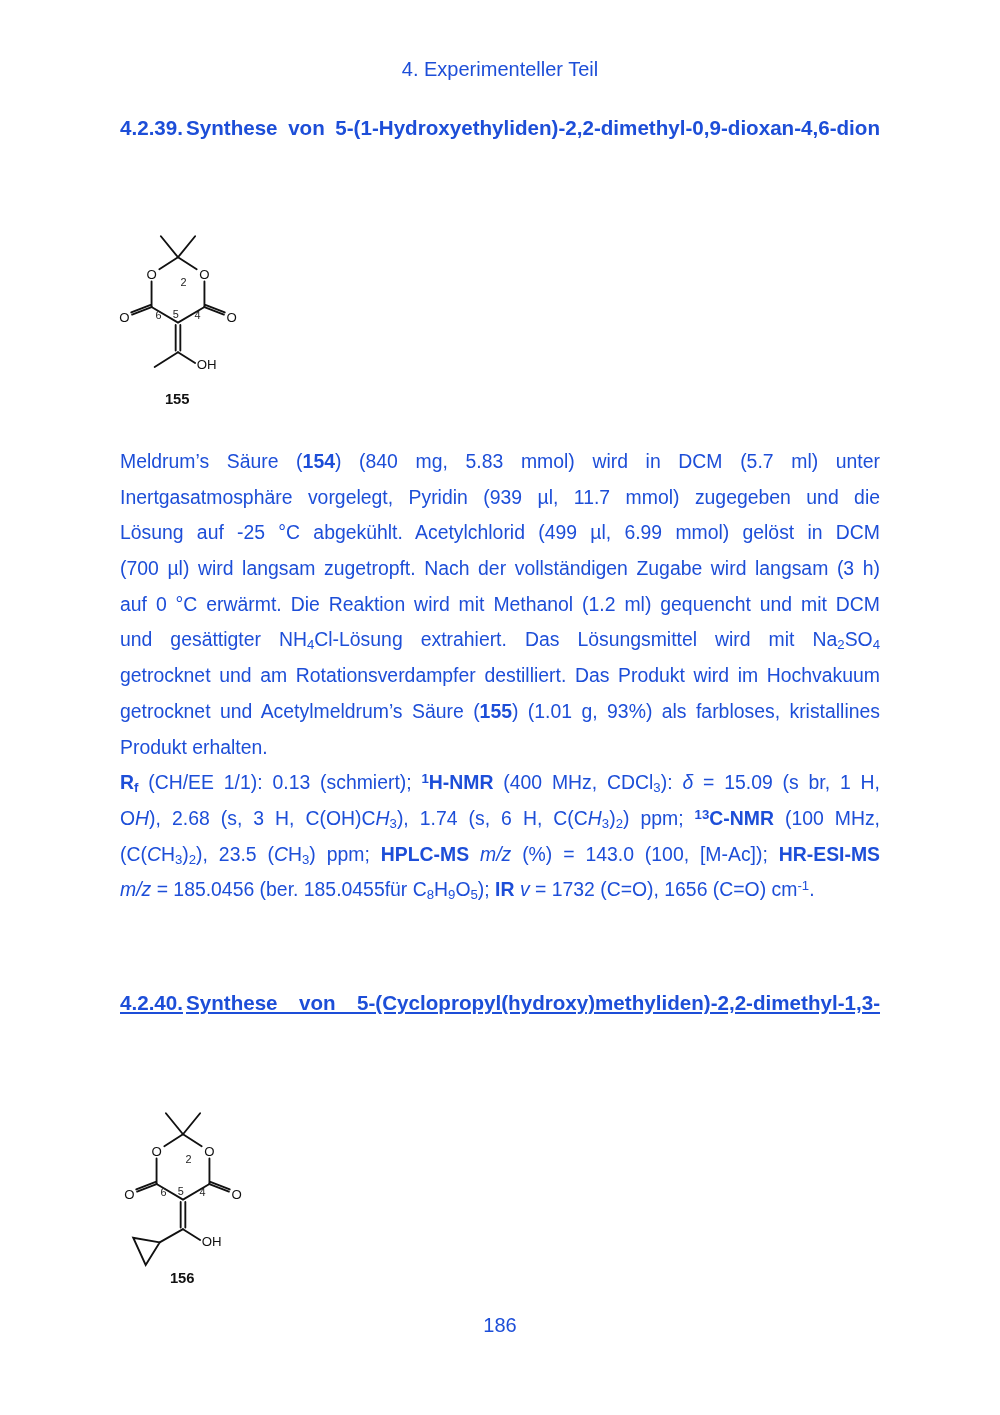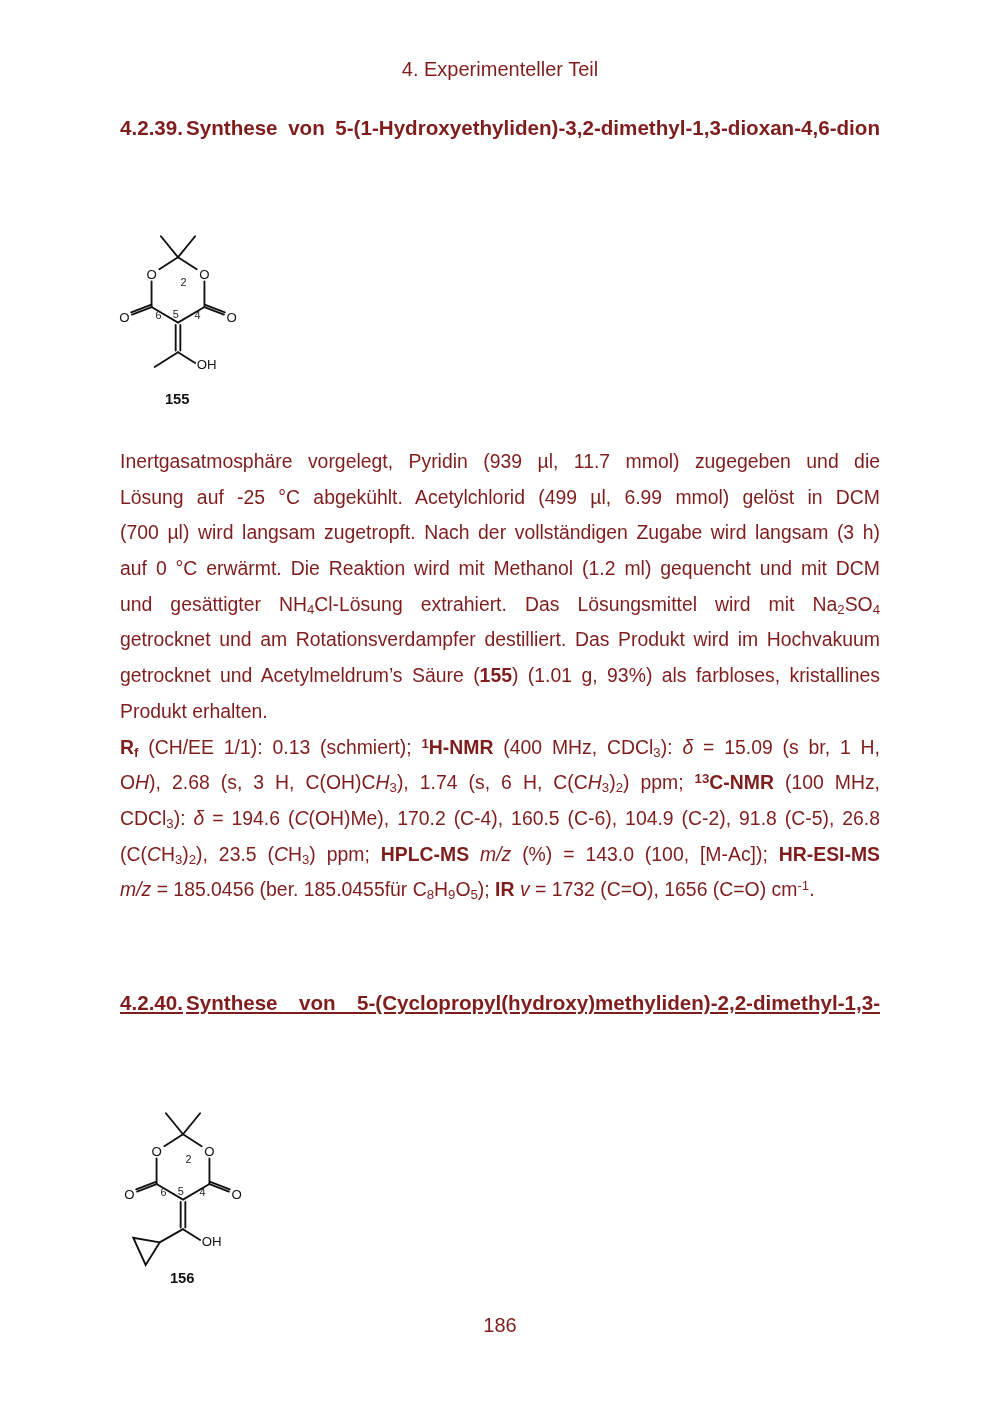--- a/index.html
+++ b/index.html
@@ -1,21 +1,21 @@
 <!DOCTYPE html>
 <html><head>
 <meta charset="utf-8">
 <style>
   html,body{margin:0;padding:0;background:#888;}
   .page{
     position:relative;
     width:1000px;height:1415px;
     background:#ffffff;
     font-family:"Liberation Sans","DejaVu Sans",sans-serif;
-    color:#7f1d1d;
+    color:#1d4ed8;
     overflow:hidden;
   }
   .header-title{
     position:absolute;top:58px;left:0;width:1000px;
     text-align:center;font-size:20px;
   }
   .heading{
     position:absolute;left:120px;width:760px;
     font-weight:bold;font-size:20.6px;line-height:42px;
   }
@@ -48,21 +48,21 @@
 </head>
 <body>
 
 <div class="page">
 
   <div class="header-title">4. Experimenteller Teil</div>
 
   <div class="heading" style="top:107px;">
     <div class="h-line1">
       <span class="h-num">4.2.39.</span>
-      <span class="h-rest">Synthese von 5-(1-Hydroxyethyliden)-3,2-dimethyl-1,3-dioxan-4,6-dion</span>
+      <span class="h-rest">Synthese von 5-(1-Hydroxyethyliden)-2,2-dimethyl-0,9-dioxan-4,6-dion</span>
     </div>
   </div>
 
   <svg class="struct" style="left:108px;top:226px;" width="140" height="187" viewBox="0 0 180 240">
     <g stroke="#111" stroke-width="2.4" fill="none" stroke-linecap="round">
       <path d="M90,40 L68,13 M90,40 L112,13"></path>
       <path d="M90,40 L66,55.5 M90,40 L114,55.5"></path>
       <path d="M56,71 L56,104 M124,71 L124,104"></path>
       <path d="M56,104 L90,124 L124,104"></path>
       <path d="M56,104 L31,113.7 M54.9,101.2 L29.9,110.9"></path>
@@ -77,31 +77,31 @@
     <text class="atom" x="159" y="123" text-anchor="middle">O</text>
     <text class="atom" x="114" y="184" text-anchor="start">OH</text>
     <text class="posnum" x="97" y="77" text-anchor="middle">2</text>
     <text class="posnum" x="65" y="119" text-anchor="middle">6</text>
     <text class="posnum" x="87" y="118" text-anchor="middle">5</text>
     <text class="posnum" x="115" y="119" text-anchor="middle">4</text>
     <text class="cpdlabel" x="89" y="229" text-anchor="middle">155</text>
   </svg>
 
   <div class="body-block">
+      <div class="bline just"><span>Meldrum’s Säure (</span><span class="b">154</span><span>) (840 mg, 5.83 mmol) wird in DCM (5.7 ml) unter</span></div>
       <div class="bline just"><span>Inertgasatmosphäre vorgelegt, Pyridin (939 µl, 11.7 mmol) zugegeben und die</span></div>
       <div class="bline just"><span>Lösung auf -25 °C abgekühlt. Acetylchlorid (499 µl, 6.99 mmol) gelöst in DCM</span></div>
       <div class="bline just"><span>(700 µl) wird langsam zugetropft. Nach der vollständigen Zugabe wird langsam (3 h)</span></div>
       <div class="bline just"><span>auf 0 °C erwärmt. Die Reaktion wird mit Methanol (1.2 ml) gequencht und mit DCM</span></div>
       <div class="bline just"><span>und gesättigter NH</span><span class="sub">4</span><span>Cl-Lösung extrahiert. Das Lösungsmittel wird mit Na</span><span class="sub">2</span><span>SO</span><span class="sub">4</span></div>
       <div class="bline just"><span>getrocknet und am Rotationsverdampfer destilliert. Das Produkt wird im Hochvakuum</span></div>
       <div class="bline just"><span>getrocknet und Acetylmeldrum’s Säure (</span><span class="b">155</span><span>) (1.01 g, 93%) als farbloses, kristallines</span></div>
       <div class="bline"><span>Produkt erhalten.</span></div>
       <div class="bline just"><span class="b">R</span><span class="sub b">f</span><span> (CH/EE 1/1): 0.13 (schmiert); </span><span class="sup b">1</span><span class="b">H-NMR</span><span> (400 MHz, CDCl</span><span class="sub">3</span><span>): </span><span class="i">δ</span><span> = 15.09 (s br, 1 H,</span></div>
       <div class="bline just"><span>O</span><span class="i">H</span><span>), 2.68 (s, 3 H, C(OH)C</span><span class="i">H</span><span class="sub">3</span><span>), 1.74 (s, 6 H, C(C</span><span class="i">H</span><span class="sub">3</span><span>)</span><span class="sub">2</span><span>) ppm; </span><span class="sup b">13</span><span class="b">C-NMR</span><span> (100 MHz,</span></div>
-      <div class="bline just"><span>CDCl</span><span class="sub">3</span><span>): </span><span class="i">δ</span><span> = 194.6 (</span><span class="i">C</span><span>(OH)Me), 170.2 (C-4), 160.5 (C-6), 104.9 (C-2), 91.8 (C-5), 26.8</span></div>
       <div class="bline just"><span>(C(</span><span class="i">C</span><span>H</span><span class="sub">3</span><span>)</span><span class="sub">2</span><span>), 23.5 (</span><span class="i">C</span><span>H</span><span class="sub">3</span><span>) ppm; </span><span class="b">HPLC-MS</span><span> </span><span class="i">m/z</span><span> (%) = 143.0 (100, [M-Ac]); </span><span class="b">HR-ESI-MS</span></div>
       <div class="bline"><span class="i">m/z</span><span> = 185.0456 (ber. 185.0455für C</span><span class="sub">8</span><span>H</span><span class="sub">9</span><span>O</span><span class="sub">5</span><span>); </span><span class="b">IR</span><span> </span><span class="i">v</span><span> = 1732 (C=O), 1656 (C=O) cm</span><span class="sup">-1</span><span>.</span></div>
     </div>
 
   <div class="heading" style="top:982px;text-decoration:underline;">
     <div class="h-line1">
       <span class="h-num">4.2.40.</span>
       <span class="h-rest">Synthese von 5-(Cyclopropyl(hydroxy)methyliden)-2,2-dimethyl-1,3-</span>
     </div>
   </div>

